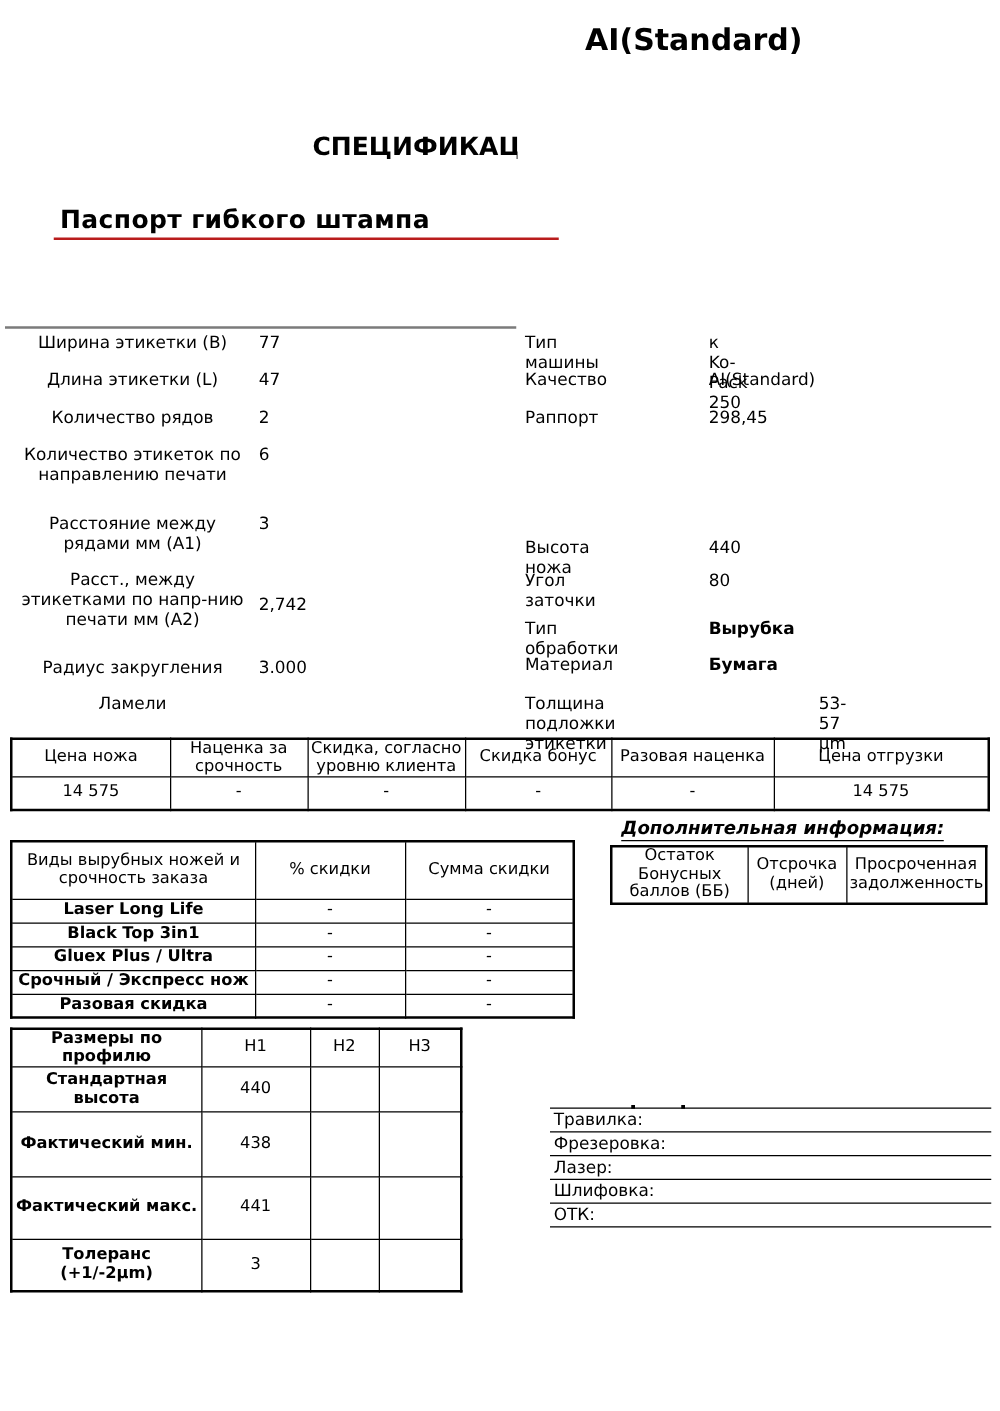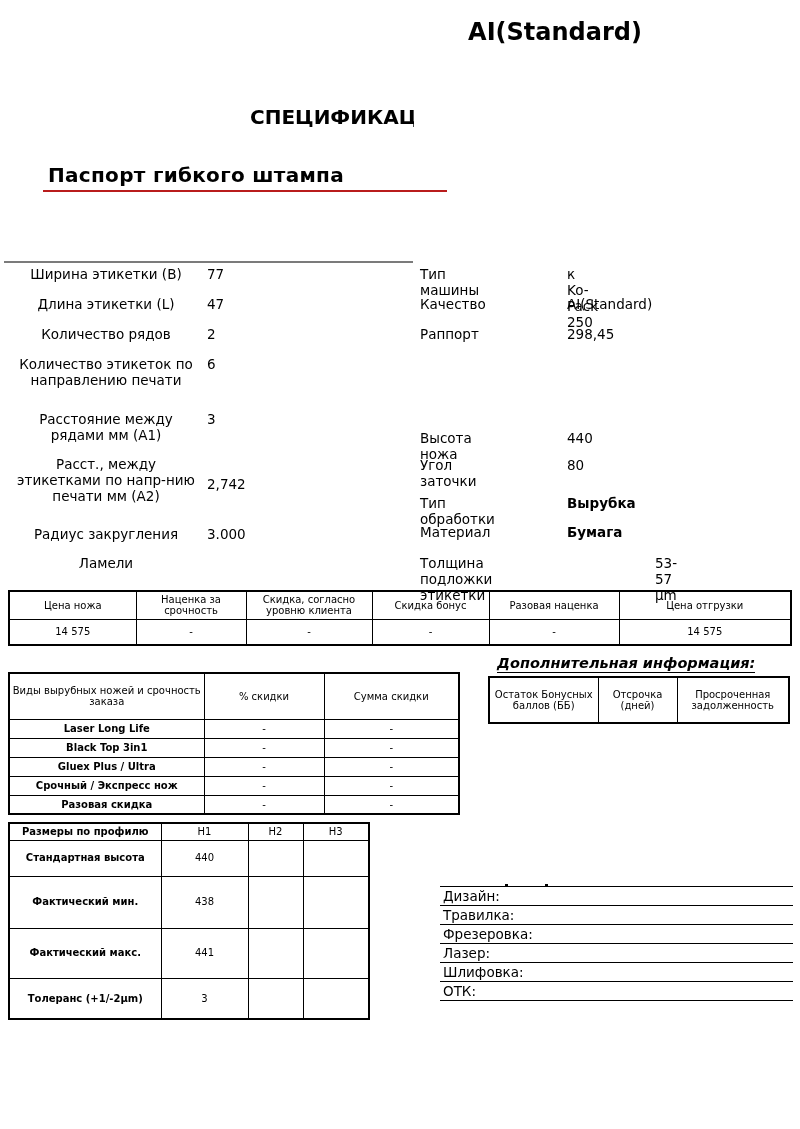--- a/index.html
+++ b/index.html
@@ -12,21 +12,21 @@
   .spec-title{left:250px;top:105px;width:164px;overflow:hidden;white-space:nowrap;font-size:20px;font-weight:bold;}
   .doc-title{left:4px;top:163px;width:404px;border-bottom:2px solid #b91c1c;padding-bottom:3px;margin-left:39px;}
   .doc-title span{font-size:20px;font-weight:bold;padding-left:5px;letter-spacing:0.3px;}
   .rule{left:4px;top:261px;width:409px;height:2px;background:#7b7b7b;}
   .frow{font-size:13.5px;line-height:16px;}
   .frow .lab{position:absolute;left:0;top:0;}
   .frow .val{position:absolute;top:0;}
   .lcol .lab{width:196px;}
   .lcol .val{left:199px;}
   .rcol .val{left:147px;}
-  table.doc{position:absolute;border-collapse:collapse;table-layout:fixed;font-size:10px;}
+  table.doc{position:absolute;border-collapse:collapse;table-layout:fixed;font-size:13px;}
   table.doc td{border:1.5px solid #000;padding:0 2px;overflow:hidden;}
   table.doc{border:2px solid #000;}
   td.c{text-align:center;vertical-align:middle;line-height:1.12;}
   td.l{text-align:center;vertical-align:middle;padding-left:3px;line-height:1.12;font-weight:bold;}
   .addl-title{left:497px;top:655px;font-size:14.5px;font-weight:bold;font-style:italic;
               border-bottom:1.6px solid #000;padding-bottom:1px;}
   .signoff{left:440px;top:886px;width:353px;border-top:1.5px solid #000;}
   .signoff .srow{height:17px;border-bottom:1.5px solid #000;font-size:13.5px;padding:1px 0 0 3px;}
   .tick{position:absolute;width:3px;height:3px;background:#000;top:-3px;}
 </style>
@@ -234,21 +234,20 @@
       <td class="c">3</td>
       <td class="c"></td>
       <td class="c"></td>
     </tr>
   </tbody>
     </table>
 
   <div class="abs signoff">
     <div class="tick" style="left:65px;"></div>
     <div class="tick" style="left:105px;"></div>
-    <div class="srow">Дизайн:</div>
     <div class="srow">Травилка:</div>
     <div class="srow">Фрезеровка:</div>
     <div class="srow">Лазер:</div>
     <div class="srow">Шлифовка:</div>
     <div class="srow">ОТК:</div>
   </div>
 
 </div>
 
 </body></html>

